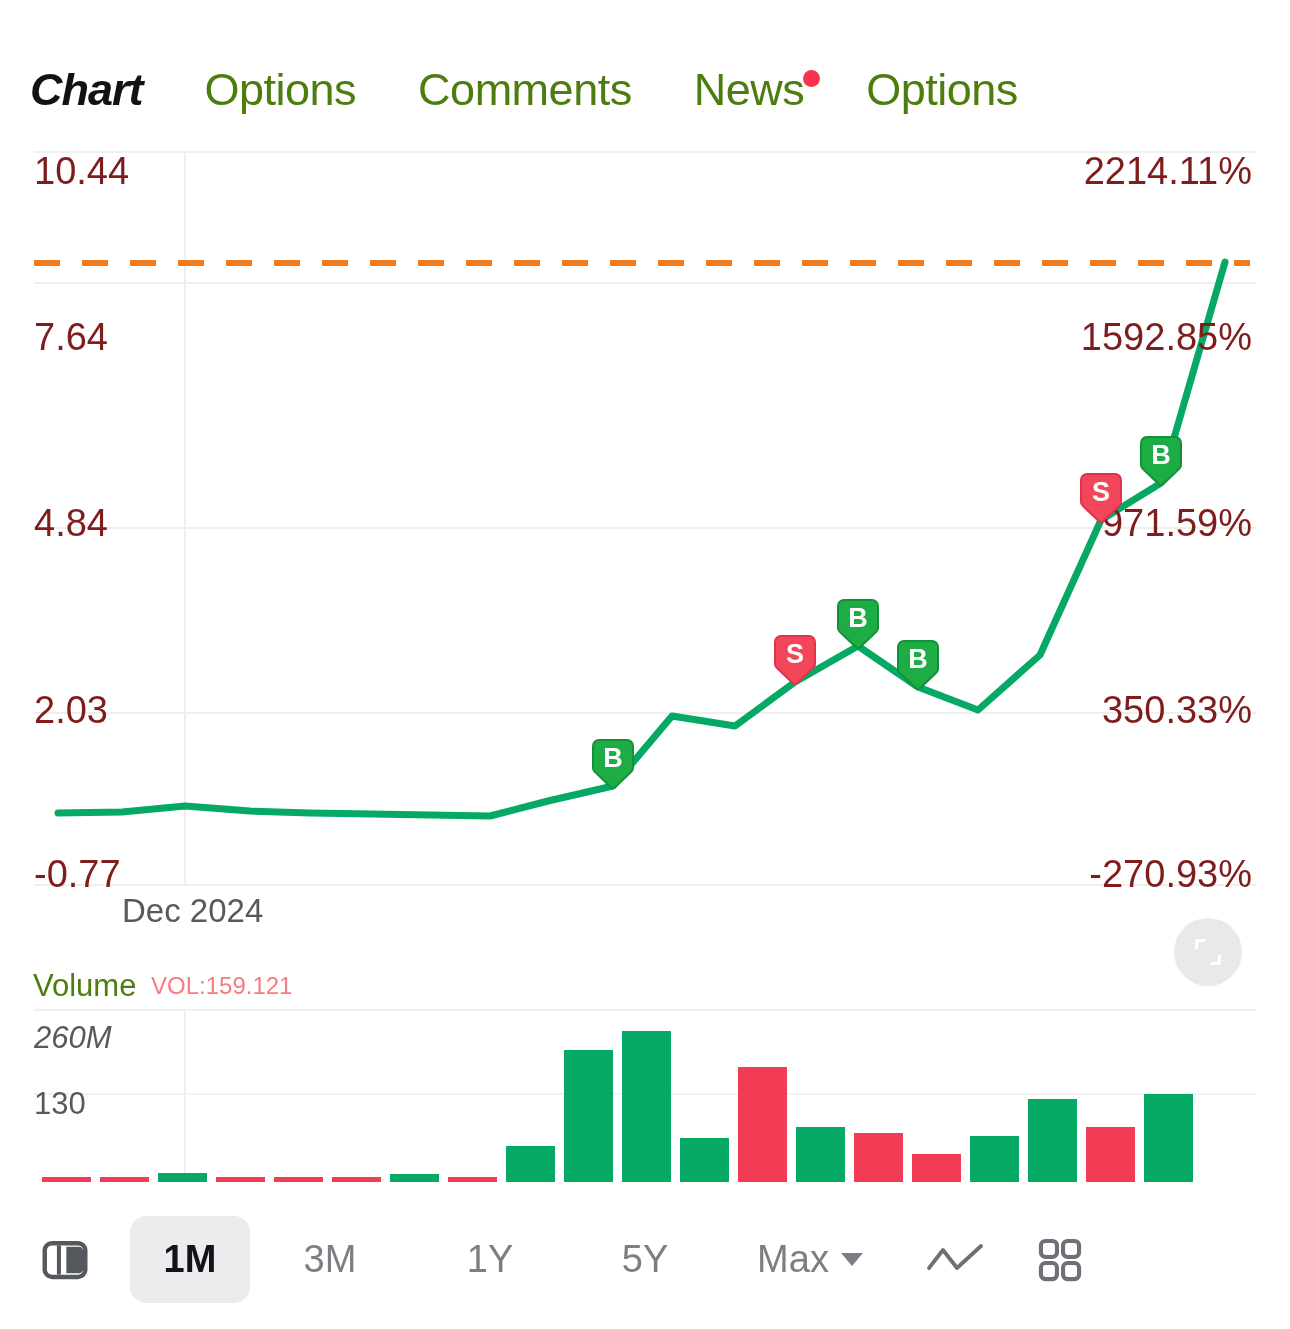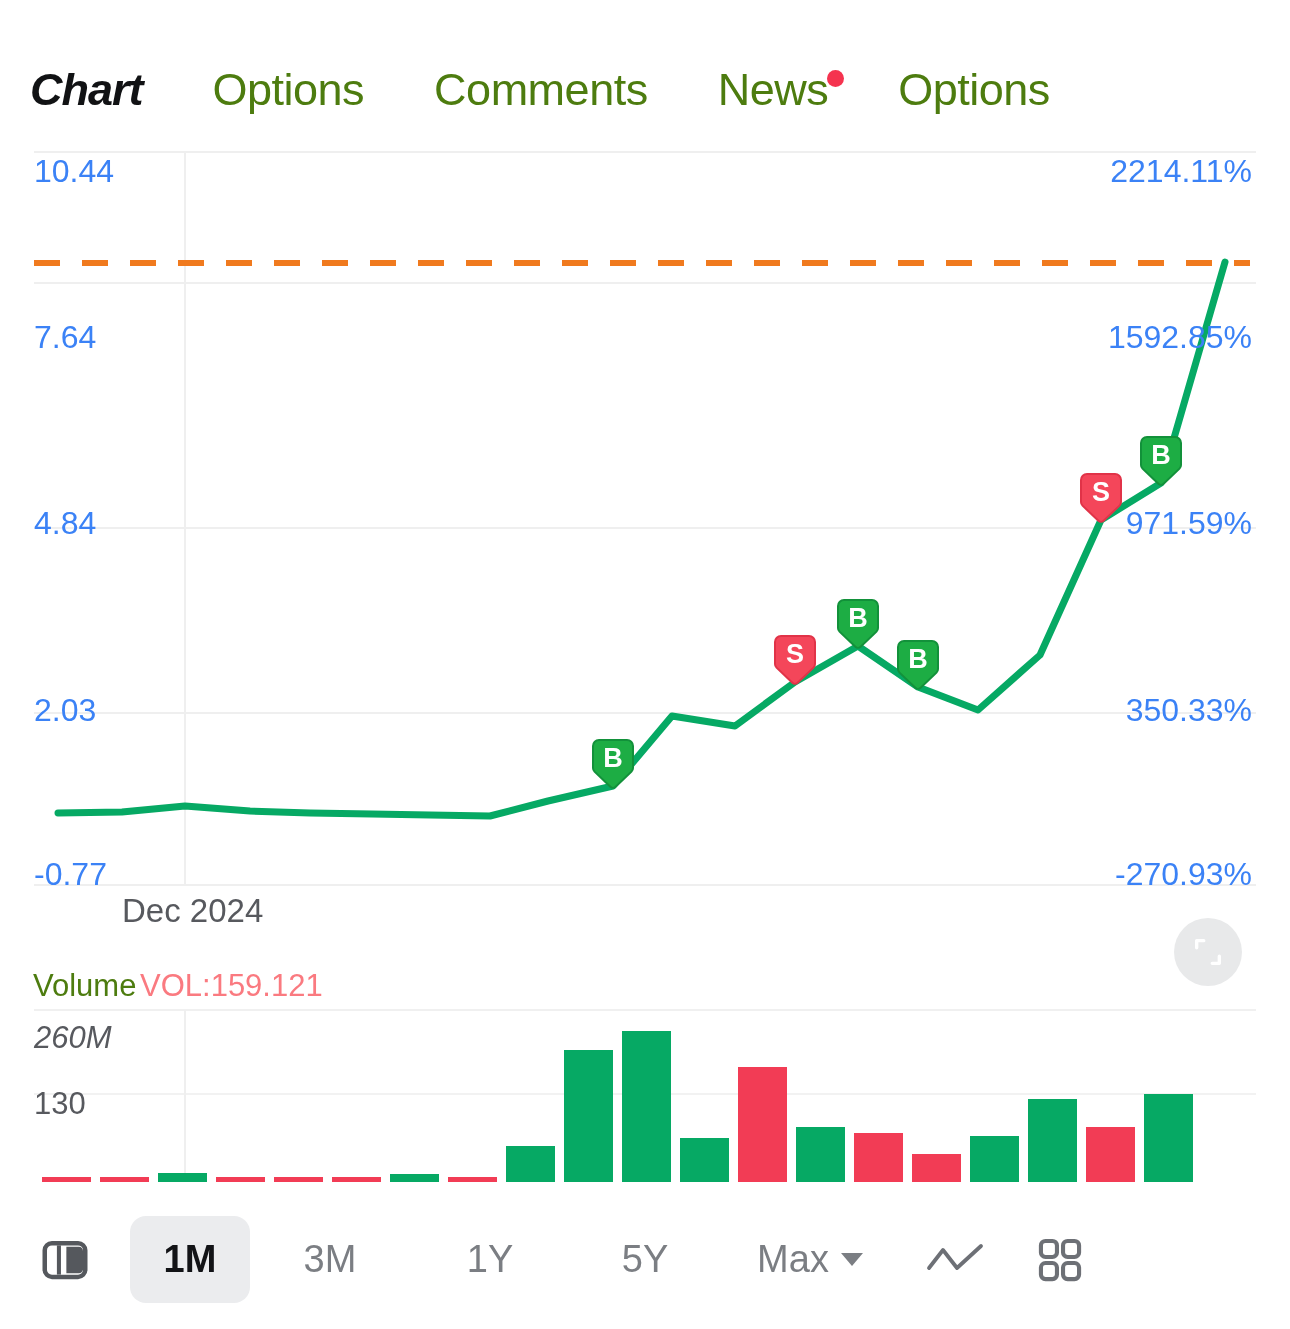--- a/index.html
+++ b/index.html
@@ -18,21 +18,21 @@
   }
 
   
   .tabbar {
     position: absolute;
     left: 0; top: 0;
     width: 1290px; height: 146px;
     display: flex;
     align-items: flex-end;
     padding-left: 30px;
-    gap: 8px;
+    gap: 0px;
   }
   .tab {
     position: relative;
     display: inline-flex;
     align-items: flex-end;
     font-size: 45px;
     line-height: 52px;
     color: #4d7c0f;
     padding: 0 0 30px 0;
     margin-right: 62px;
@@ -65,23 +65,23 @@
   }
 
   
   .price-panel {
     position: absolute;
     left: 0; top: 146px;
     width: 1290px; height: 800px;
   }
   .axis-label {
     position: absolute;
-    font-size: 32px;
+    font-size: 38px;
     line-height: 38px;
-    color: #3b82f6;
+    color: #7f1d1d;
     white-space: nowrap;
   }
   .axis-label.left  { left: 34px; }
   .axis-label.right { right: 38px; text-align: right; }
 
   .xaxis-label {
     position: absolute;
     left: 122px;
     top: 746px;
     font-size: 33px;
@@ -132,22 +132,22 @@
   .vol-title {
     position: absolute;
     left: 33px; top: 22px;
     font-size: 31px;
     line-height: 36px;
     font-weight: 400;
     color: #4d7c0f;
   }
   .vol-value {
     position: absolute;
-    left: 140px; top: 22px;
-    font-size: 31px;
+    left: 151px; top: 22px;
+    font-size: 24px;
     line-height: 36px;
     color: #fa7a80;
   }
   .vol-axis-label {
     position: absolute;
     left: 34px;
     font-size: 31px;
     line-height: 36px;
     color: #57595e;
   }

